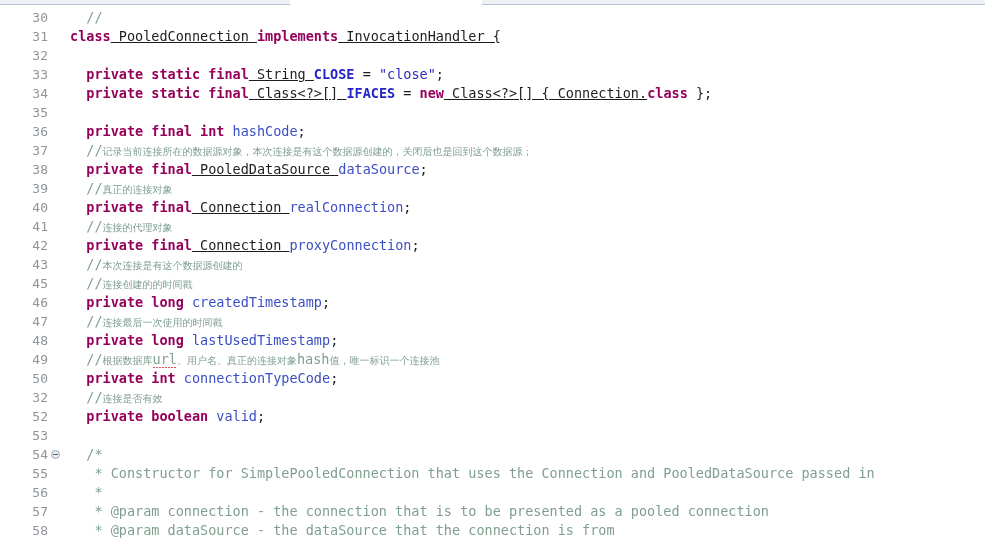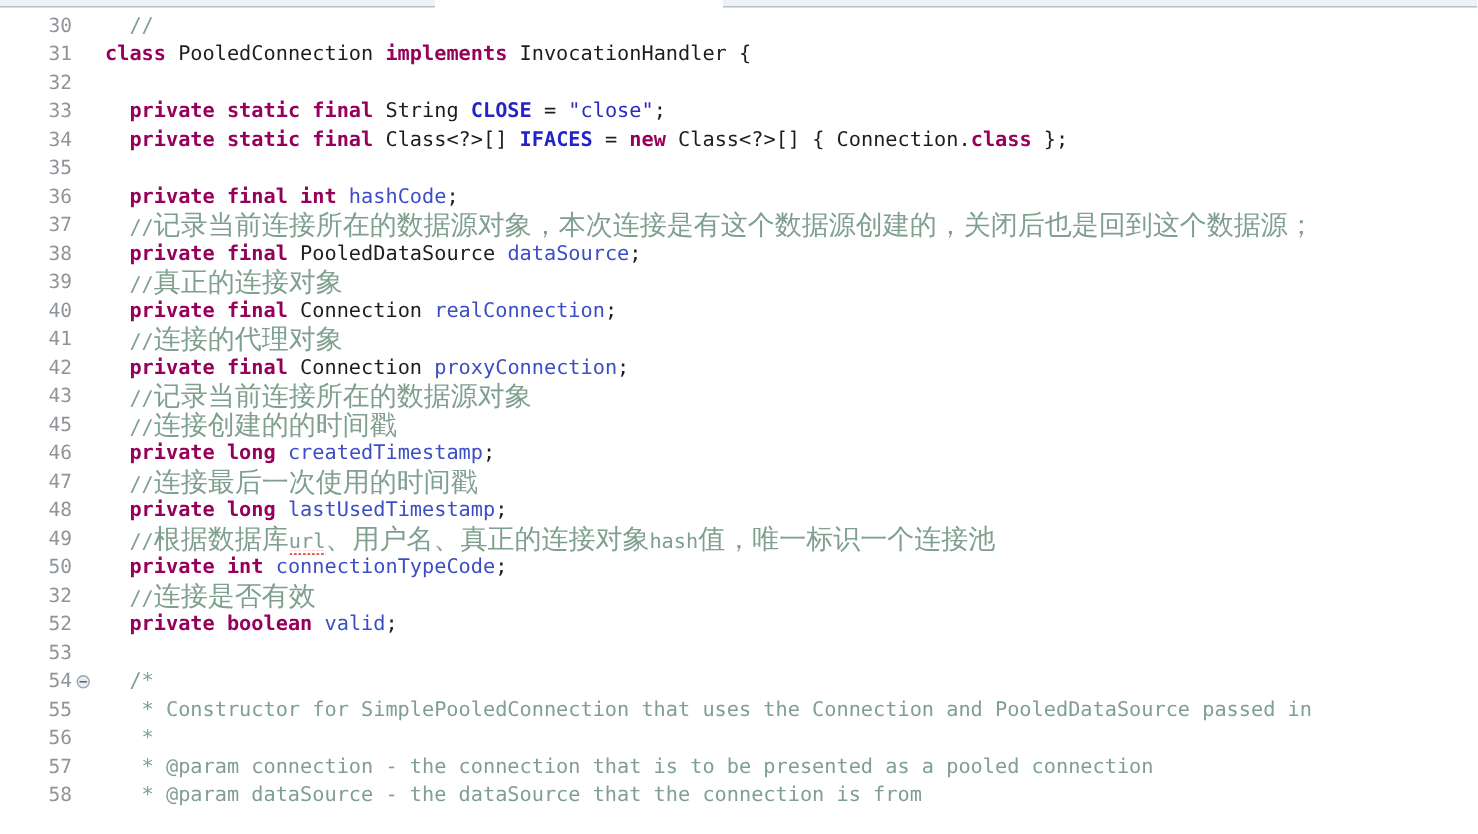--- a/index.html
+++ b/index.html
@@ -105,40 +105,40 @@
     padding-left: 8px;
     font-family: "DejaVu Sans Mono", "Liberation Mono", monospace;
     font-size: 13.5px;
     line-height: 19px;
     color: #222222;
     white-space: pre;
   }
 
   
   .kw       { color: #96005a; font-weight: bold; }   
-  .type     { color: #1d1d1d; }                       
+  .type     { color: #1d1d1d; text-decoration: underline; }                       
   .field    { color: #3b4ec4; }                       
   .constant { color: #2323c8; font-weight: bold; } 
   .str      { color: #2a2ac0; }                       
   .cmt      { color: #7f9f8f; }                       
   .plain    { color: #1d1d1d; }
   .punct    { color: #1d1d1d; }
 
   .typo {
     
     background-image: radial-gradient(circle at 1px 2.5px, #e05050 0.9px, transparent 1px);
     background-size: 3px 3px;
     background-repeat: repeat-x;
     background-position: 0 bottom;
     padding-bottom: 1px;
   }
 
   .cjk {
     font-family: "DejaVu Sans", "Liberation Sans", sans-serif;
-    font-size: 18px;
+    font-size: 10px;
   }
 </style>
 </head>
 <body>
 
 <div id="editor">
 
   <div class="top-chrome">
     <div class="chrome-strip a"></div>
     <div class="chrome-strip b"></div>
@@ -151,21 +151,21 @@
       <div class="line"><div class="gutter">33</div><div class="fold"></div><div class="code"><span class="plain">  </span><span class="kw">private static final</span><span class="type"> String </span><span class="constant">CLOSE</span><span class="punct"> = </span><span class="str">"close"</span><span class="punct">;</span></div></div>
       <div class="line"><div class="gutter">34</div><div class="fold"></div><div class="code"><span class="plain">  </span><span class="kw">private static final</span><span class="type"> Class&lt;?&gt;[] </span><span class="constant">IFACES</span><span class="punct"> = </span><span class="kw">new</span><span class="type"> Class&lt;?&gt;[] { Connection.</span><span class="kw">class</span><span class="punct"> };</span></div></div>
       <div class="line"><div class="gutter">35</div><div class="fold"></div><div class="code">&nbsp;</div></div>
       <div class="line"><div class="gutter">36</div><div class="fold"></div><div class="code"><span class="plain">  </span><span class="kw">private final int</span><span class="plain"> </span><span class="field">hashCode</span><span class="punct">;</span></div></div>
       <div class="line"><div class="gutter">37</div><div class="fold"></div><div class="code"><span class="plain">  </span><span class="cmt">//</span><span class="cmt cjk">记录当前连接所在的数据源对象，本次连接是有这个数据源创建的，关闭后也是回到这个数据源；</span></div></div>
       <div class="line"><div class="gutter">38</div><div class="fold"></div><div class="code"><span class="plain">  </span><span class="kw">private final</span><span class="type"> PooledDataSource </span><span class="field">dataSource</span><span class="punct">;</span></div></div>
       <div class="line"><div class="gutter">39</div><div class="fold"></div><div class="code"><span class="plain">  </span><span class="cmt">//</span><span class="cmt cjk">真正的连接对象</span></div></div>
       <div class="line"><div class="gutter">40</div><div class="fold"></div><div class="code"><span class="plain">  </span><span class="kw">private final</span><span class="type"> Connection </span><span class="field">realConnection</span><span class="punct">;</span></div></div>
       <div class="line"><div class="gutter">41</div><div class="fold"></div><div class="code"><span class="plain">  </span><span class="cmt">//</span><span class="cmt cjk">连接的代理对象</span></div></div>
       <div class="line"><div class="gutter">42</div><div class="fold"></div><div class="code"><span class="plain">  </span><span class="kw">private final</span><span class="type"> Connection </span><span class="field">proxyConnection</span><span class="punct">;</span></div></div>
-      <div class="line"><div class="gutter">43</div><div class="fold"></div><div class="code"><span class="plain">  </span><span class="cmt">//</span><span class="cmt cjk">记录当前连接所在的数据源对象</span></div></div>
+      <div class="line"><div class="gutter">43</div><div class="fold"></div><div class="code"><span class="plain">  </span><span class="cmt">//</span><span class="cmt cjk">本次连接是有这个数据源创建的</span></div></div>
       <div class="line"><div class="gutter">45</div><div class="fold"></div><div class="code"><span class="plain">  </span><span class="cmt">//</span><span class="cmt cjk">连接创建的的时间戳</span></div></div>
       <div class="line"><div class="gutter">46</div><div class="fold"></div><div class="code"><span class="plain">  </span><span class="kw">private long</span><span class="plain"> </span><span class="field">createdTimestamp</span><span class="punct">;</span></div></div>
       <div class="line"><div class="gutter">47</div><div class="fold"></div><div class="code"><span class="plain">  </span><span class="cmt">//</span><span class="cmt cjk">连接最后一次使用的时间戳</span></div></div>
       <div class="line"><div class="gutter">48</div><div class="fold"></div><div class="code"><span class="plain">  </span><span class="kw">private long</span><span class="plain"> </span><span class="field">lastUsedTimestamp</span><span class="punct">;</span></div></div>
       <div class="line"><div class="gutter">49</div><div class="fold"></div><div class="code"><span class="plain">  </span><span class="cmt">//</span><span class="cmt cjk">根据数据库</span><span class="cmt typo">url</span><span class="cmt cjk">、用户名、真正的连接对象</span><span class="cmt">hash</span><span class="cmt cjk">值，唯一标识一个连接池</span></div></div>
       <div class="line"><div class="gutter">50</div><div class="fold"></div><div class="code"><span class="plain">  </span><span class="kw">private int</span><span class="plain"> </span><span class="field">connectionTypeCode</span><span class="punct">;</span></div></div>
       <div class="line"><div class="gutter">32</div><div class="fold"></div><div class="code"><span class="plain">  </span><span class="cmt">//</span><span class="cmt cjk">连接是否有效</span></div></div>
       <div class="line"><div class="gutter">52</div><div class="fold"></div><div class="code"><span class="plain">  </span><span class="kw">private boolean</span><span class="plain"> </span><span class="field">valid</span><span class="punct">;</span></div></div>
       <div class="line"><div class="gutter">53</div><div class="fold"></div><div class="code">&nbsp;</div></div>
       <div class="line"><div class="gutter">54</div><div class="fold"><span class="fold-mark"></span></div><div class="code"><span class="cmt">  /*</span></div></div>

